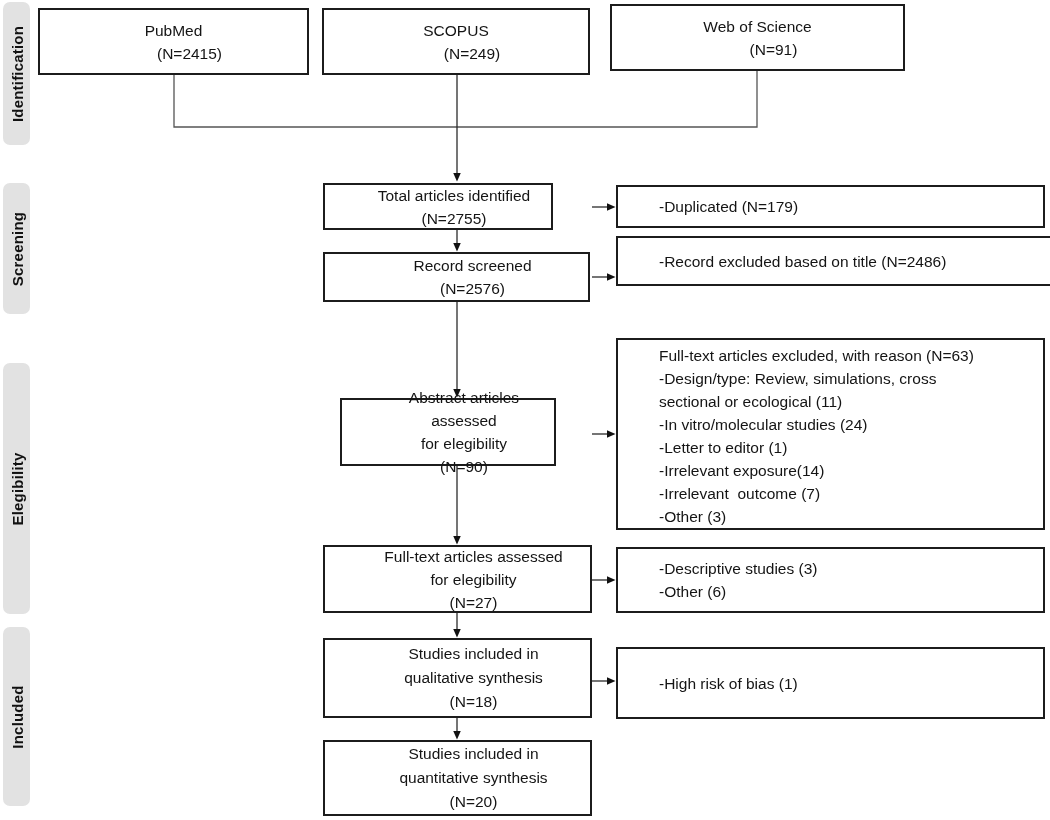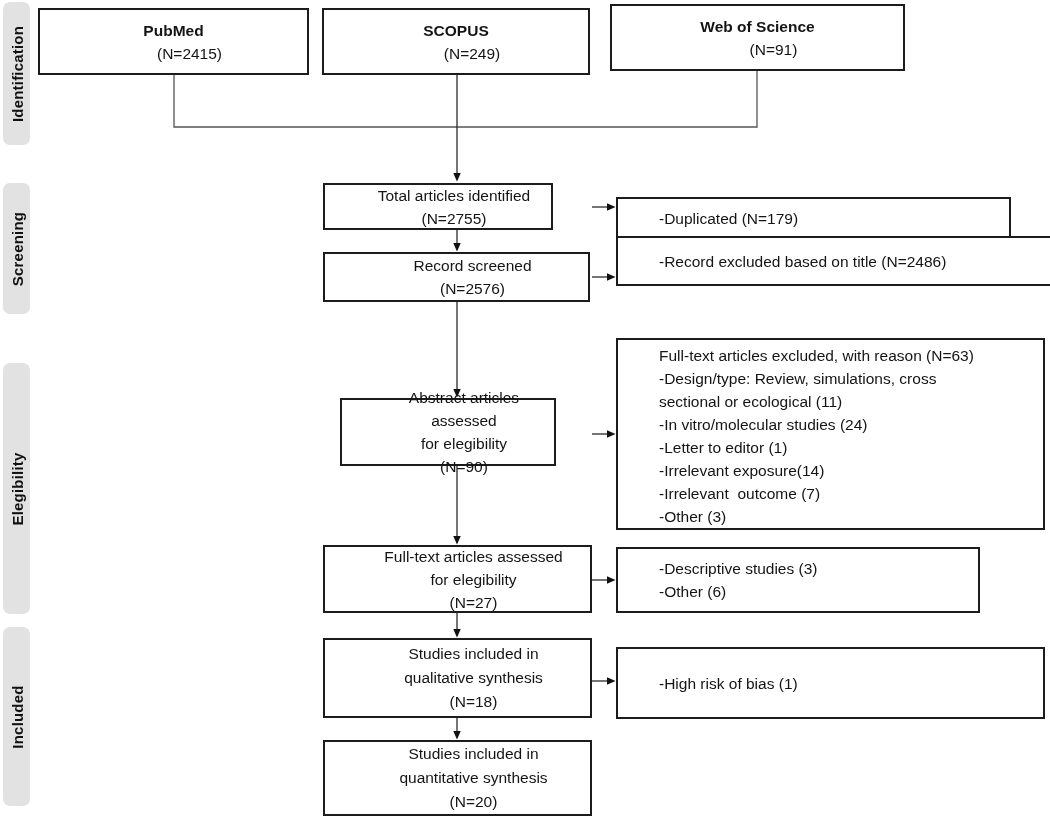--- a/index.html
+++ b/index.html
@@ -27,21 +27,21 @@
     border:2px solid #1c1c1c;
     background:#ffffff;
     box-sizing:border-box;
     display:flex;flex-direction:column;justify-content:center;
   }
   .box.center{align-items:center;text-align:center;}
   .box.side{align-items:flex-start;text-align:left;padding-left:9px;padding-right:4px;}
   .box.topstart{justify-content:flex-end;padding-top:3px;}
   .line{white-space:pre-wrap;font-size:15.5px;line-height:23px;margin-left:32px;}
   .line.tall{line-height:24px;}
-  .src-name{font-weight:bold;font-size:15.5px;line-height:23px;}
+  .src-name{font-weight:normal;font-size:15.5px;line-height:23px;}
   svg.wires{position:absolute;left:0;top:0;pointer-events:none;}
 </style>
 </head>
 <body>
 
 <div id="canvas">
 
   <svg class="wires" width="1050" height="820" viewBox="0 0 1050 820">
     <defs>
       <marker id="arr" markerWidth="10" markerHeight="10" refX="0.5" refY="4" orient="auto" markerUnits="userSpaceOnUse">
@@ -114,37 +114,37 @@
     <div class="line tall">Studies included in</div>
     <div class="line tall">qualitative synthesis</div>
     <div class="line tall">(N=18)</div>
   </div>
   <div class="box center" style="left:323px;top:740px;width:269px;height:76px">
     <div class="line tall">Studies included in</div>
     <div class="line tall">quantitative synthesis</div>
     <div class="line tall">(N=20)</div>
   </div>
 
-  <div class="box side" style="left:616px;top:197px;width:395px;height:43px">
+  <div class="box side" style="left:616px;top:185px;width:429px;height:43px">
     <div class="line">-Duplicated (N=179)</div>
   </div>
   <div class="box side" style="left:616px;top:236px;width:451px;height:50px">
     <div class="line">-Record excluded based on title (N=2486)</div>
   </div>
   <div class="box side topstart" style="left:616px;top:338px;width:429px;height:192px">
     <div class="line">Full-text articles excluded, with reason (N=63)</div>
     <div class="line">-Design/type: Review, simulations, cross</div>
     <div class="line">sectional or ecological (11)</div>
     <div class="line">-In vitro/molecular studies (24)</div>
     <div class="line">-Letter to editor (1)</div>
     <div class="line">-Irrelevant exposure(14)</div>
     <div class="line">-Irrelevant  outcome (7)</div>
     <div class="line">-Other (3)</div>
   </div>
-  <div class="box side" style="left:616px;top:547px;width:364px;height:66px">
+  <div class="box side" style="left:616px;top:547px;width:429px;height:66px">
     <div class="line">-Descriptive studies (3)</div>
     <div class="line">-Other (6)</div>
   </div>
   <div class="box side" style="left:616px;top:647px;width:429px;height:72px">
     <div class="line">-High risk of bias (1)</div>
   </div>
 
 </div>
 
 </body></html>

